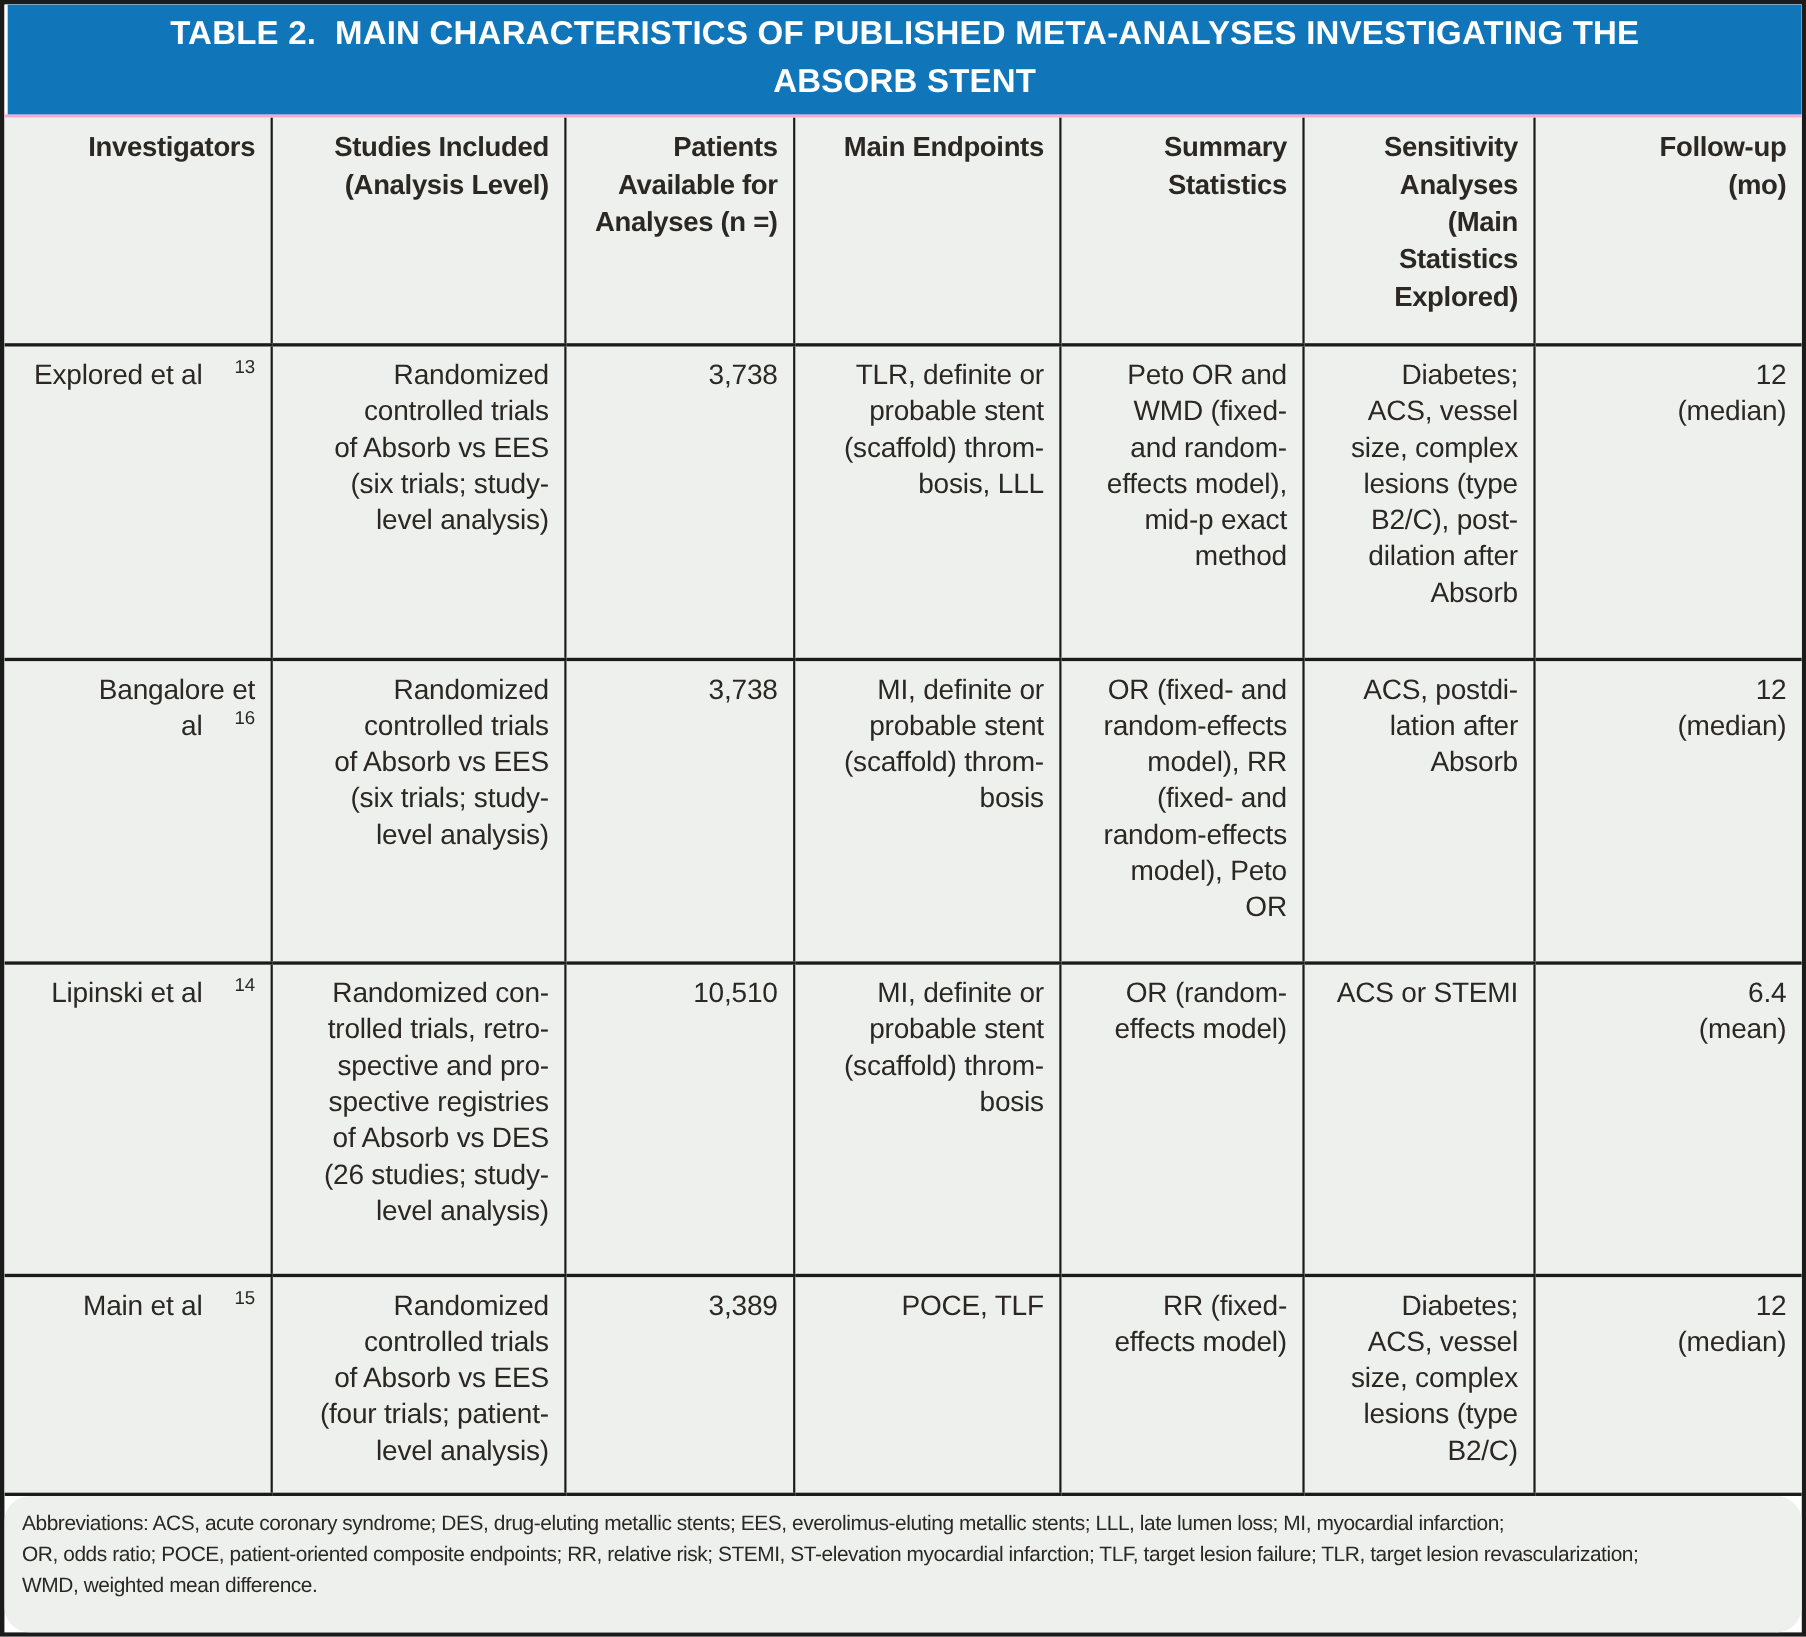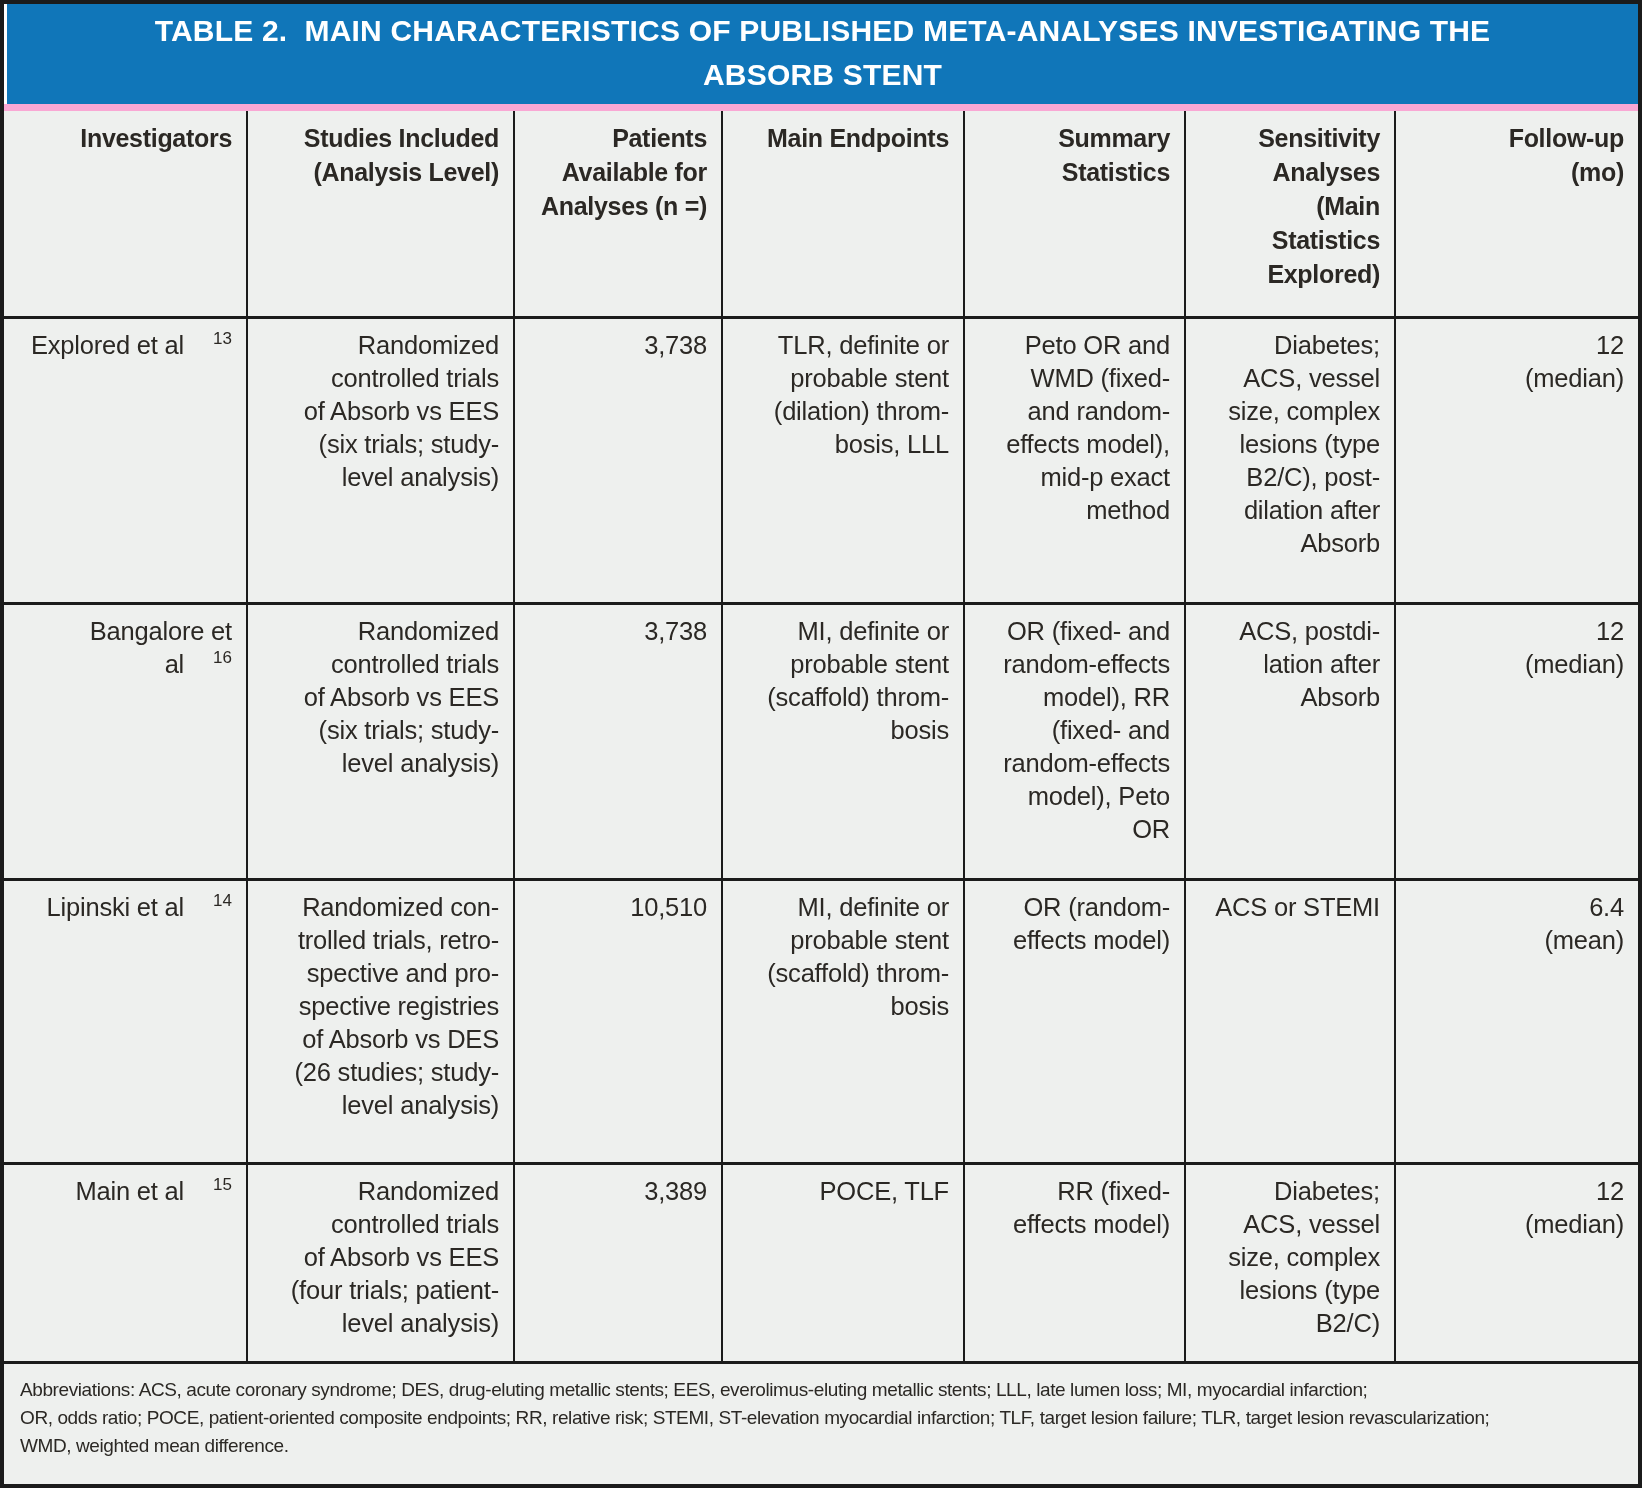--- a/index.html
+++ b/index.html
@@ -14,21 +14,21 @@
     box-sizing: border-box;
     border: 4px solid #1b1b1b;
     background: #ffffff;
     display: flex;
     flex-direction: column;
     overflow: hidden;
   }
   .title-bar {
     background: #ffffff;
     padding-left: 3px;
-    border-bottom: 7px solid #f9a8d4;
+    border-bottom: 3px solid #f9a8d4;
     flex: 0 0 auto;
   }
   .title-inner {
     background: #1076b9;
     color: #ffffff;
     text-align: center;
     font-weight: bold;
     font-size: 30px;
     line-height: 44px;
     letter-spacing: 0.2px;
@@ -82,20 +82,21 @@
   }
   .footnote {
     background: #eef0ee;
     flex: 1 1 auto;
     padding: 12px 18px 0 16px;
     font-size: 19px;
     line-height: 28px;
     letter-spacing: -0.4px;
     color: #2b2824;
     white-space: pre-line;
+    border-radius: 23px;
   }
 </style>
 </head>
 <body>
 
 <div class="frame">
 
   <div class="title-bar">
     <div class="title-inner">TABLE 2.&nbsp; MAIN CHARACTERISTICS OF PUBLISHED META-ANALYSES INVESTIGATING THE
 ABSORB STENT</div>
@@ -135,21 +136,21 @@
       <tr class="r-0">
         <td><span>Explored et al</span><sup class="ref">13</sup></td>
         <td>Randomized
 controlled trials
 of Absorb vs EES
 (six trials; study-
 level analysis)</td>
         <td>3,738</td>
         <td>TLR, definite or
 probable stent
-(dilation) throm-
+(scaffold) throm-
 bosis, LLL</td>
         <td>Peto OR and
 WMD (fixed-
 and random-
 effects model),
 mid-p exact
 method</td>
         <td>Diabetes;
 ACS, vessel
 size, complex

